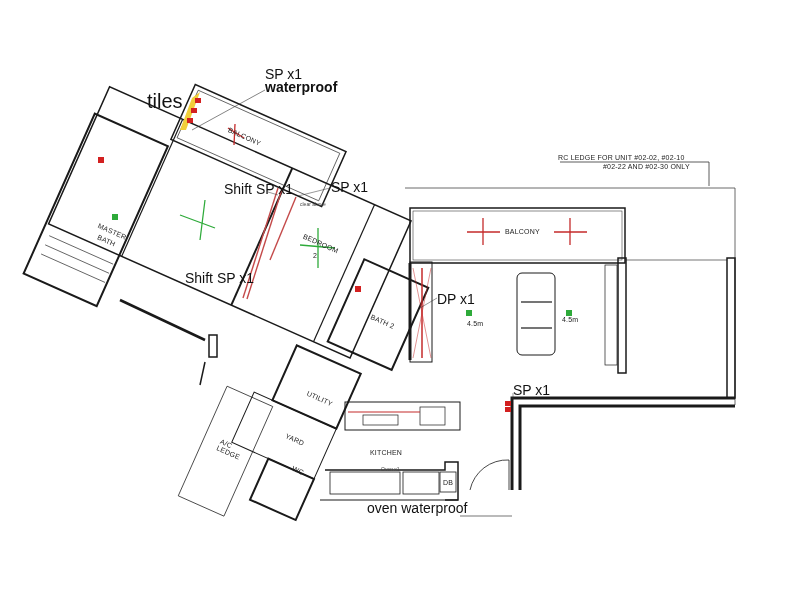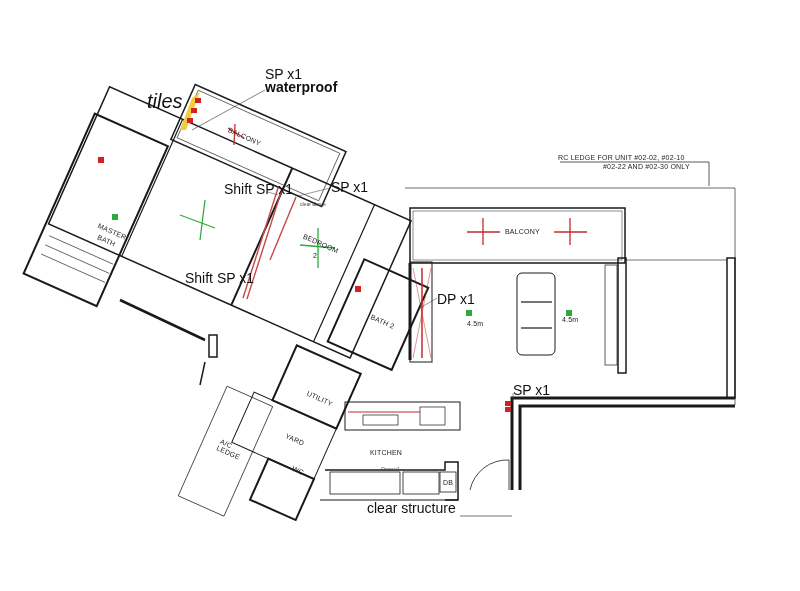--- a/index.html
+++ b/index.html
@@ -132,29 +132,29 @@
     <line x1="300" y1="245" x2="335" y2="248"></line>
       <line x1="318" y1="228" x2="318" y2="268"></line>
   </g>
   <rect x="112" y="214" width="6" height="6" fill="#2eaa3a"></rect>
   <rect x="466" y="310" width="6" height="6" fill="#2eaa3a"></rect>
   <rect x="566" y="310" width="6" height="6" fill="#2eaa3a"></rect>
 
   <line x1="513" y1="393" x2="513" y2="399" stroke="#333" stroke-width="0.5"></line>
 </svg>
 
-<div class="lbl big" style="left:147px;top:90px;font-style:italic;">tiles</div>
+<div class="lbl big" style="left:147px;top:90px;">tiles</div>
 <div class="lbl small" style="left:265px;top:66px;">SP x1</div>
 <div class="lbl small" style="left:265px;top:79px;font-weight:bold;">waterproof</div>
 <div class="lbl small" style="left:224px;top:181px;">Shift SP x1</div>
 <div class="lbl small" style="left:185px;top:270px;">Shift SP x1</div>
 <div class="lbl small" style="left:331px;top:179px;">SP x1</div>
 <div class="lbl small" style="left:437px;top:291px;">DP x1</div>
 <div class="lbl small" style="left:513px;top:382px;">SP x1</div>
-<div class="lbl small" style="left:367px;top:500px;">clear structure</div>
+<div class="lbl small" style="left:367px;top:500px;">oven waterproof</div>
 <div class="lbl room" style="left:558px;top:154px;">RC LEDGE FOR UNIT #02-02, #02-10</div>
 <div class="lbl room" style="left:603px;top:163px;">#02-22 AND #02-30 ONLY</div>
 <div class="lbl room" style="left:467px;top:320px;">4.5m</div>
 <div class="lbl room" style="left:562px;top:316px;">4.5m</div>
 
 <div class="lbl room" style="left:227px;top:133px;transform:rotate(24deg);">BALCONY</div>
 <div class="lbl room" style="left:505px;top:228px;">BALCONY</div>
 <div class="lbl room" style="left:97px;top:228px;transform:rotate(24deg);">MASTER</div>
 <div class="lbl room" style="left:97px;top:237px;transform:rotate(24deg);">BATH</div>
 <div class="lbl room" style="left:302px;top:240px;transform:rotate(24deg);">BEDROOM</div>

